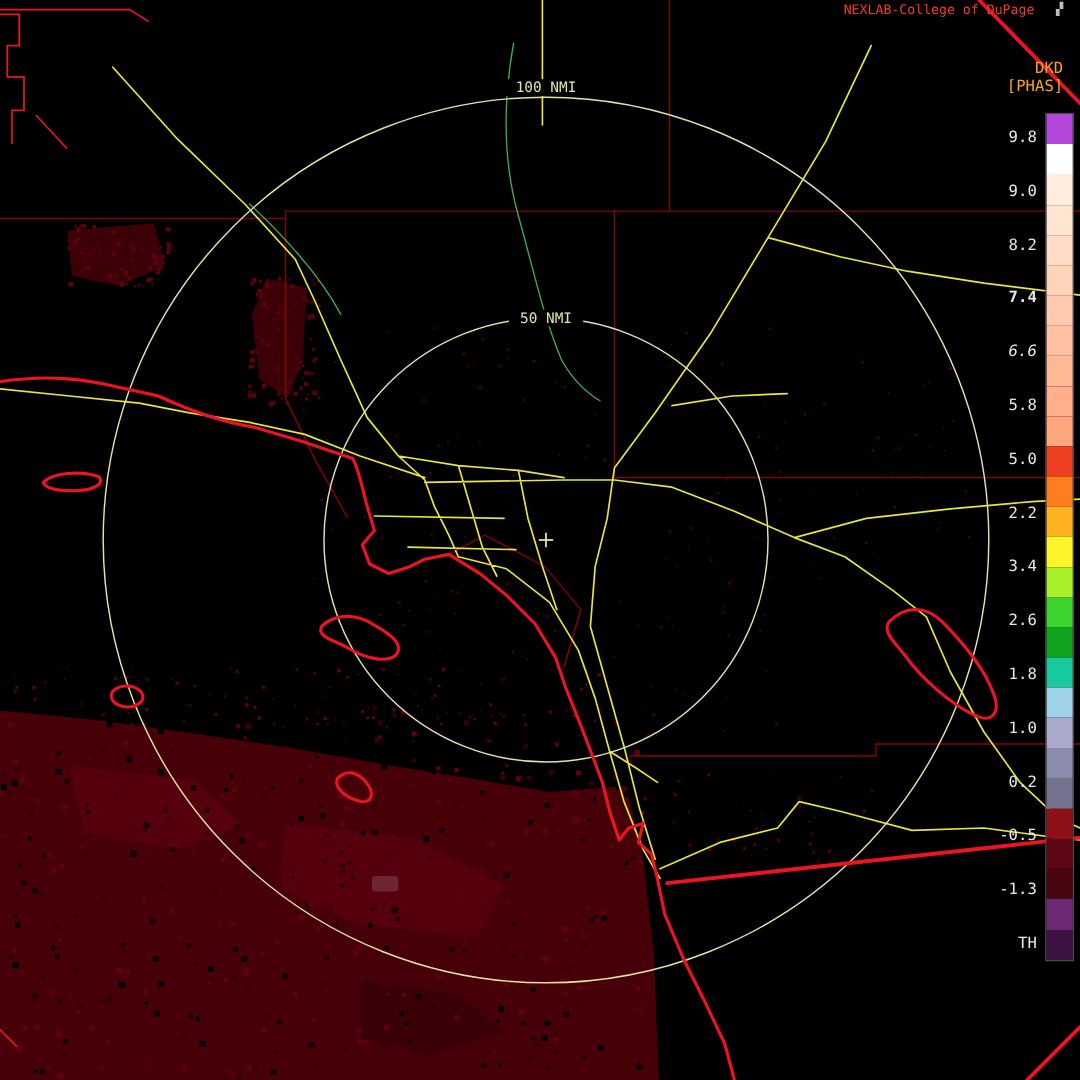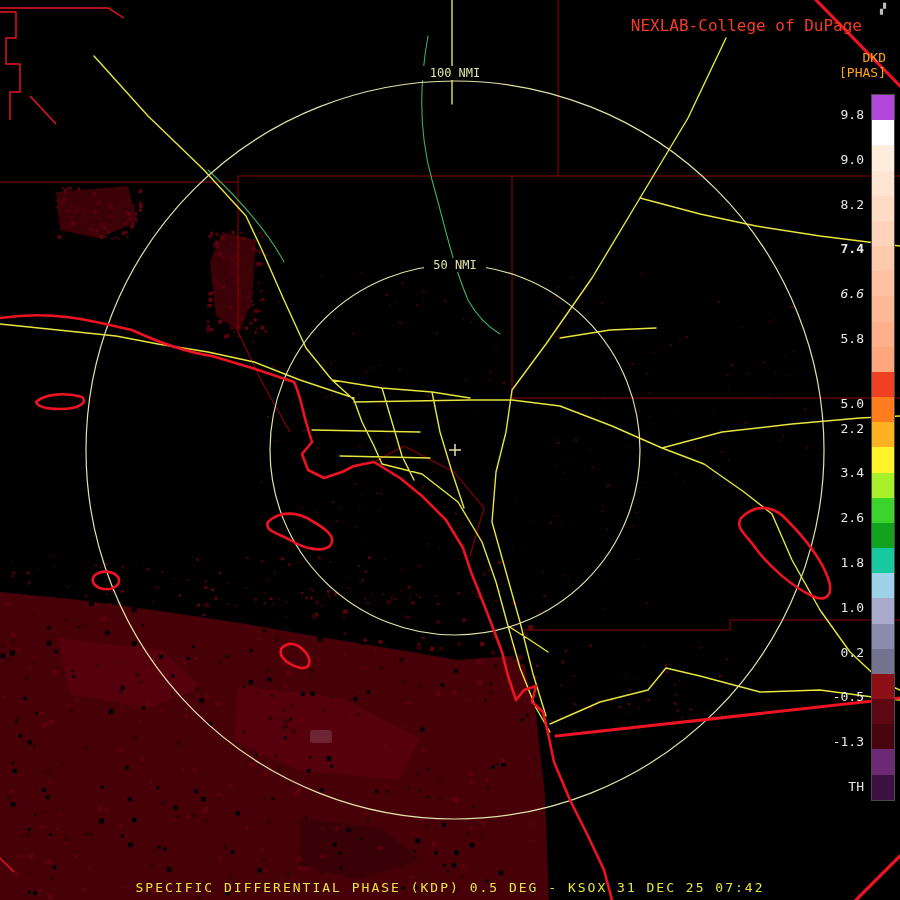--- a/index.html
+++ b/index.html
@@ -16,21 +16,21 @@
   .rings{fill:none;stroke:var(--range-ring);stroke-width:1.2}
   .coast{fill:none;stroke:var(--coastline);stroke-width:2.6;stroke-linecap:round;stroke-linejoin:round}
   .border-line{fill:none;stroke:var(--coastline);stroke-width:3.2;stroke-linecap:round}
   .edge-steps{fill:none;stroke:var(--coastline);stroke-width:1.4}
   .label-bg{fill:#000}
   .ring-label{fill:var(--range-ring);font-family:"DejaVu Sans Mono",monospace;font-size:12px;text-anchor:middle}
   .site-marker{stroke:var(--range-ring);stroke-width:1.5}
 
   
   .hud{position:absolute;white-space:pre}
-  #attribution{top:16px;right:38px;color:var(--attribution);font-size:16px}
+  #attribution{top:2px;right:38px;color:var(--attribution);font-size:11px}
   #logo{top:3px;right:14px;color:#bdbdbd;font-size:10px}
   #prod-code{top:50px;right:14px;color:var(--product-label);font-size:13px}
   #prod-units{top:65px;right:14px;color:var(--product-label);font-size:13px}
   #scalebar{position:absolute;top:95px;right:6px;width:22px;height:705px;
             display:flex;flex-direction:column;outline:1px solid #4a4a4a}
   #scalebar div{flex:1}
   .scale-label{position:absolute;right:36px;color:var(--scale-label);font-size:13px;line-height:16px}
   #caption{bottom:5px;left:0;width:100%;text-align:center;color:var(--caption);
            font-size:13px;letter-spacing:2px}
 </style>
@@ -1049,28 +1049,27 @@
       <div style="background: rgb(159, 210, 232);"></div>
       <div style="background: rgb(169, 169, 203);"></div>
       <div style="background: rgb(139, 139, 173);"></div>
       <div style="background: rgb(116, 116, 144);"></div>
       <div style="background: rgb(140, 16, 22);"></div>
       <div style="background: rgb(94, 8, 20);"></div>
       <div style="background: rgb(70, 5, 15);"></div>
       <div style="background: rgb(108, 42, 116);"></div>
       <div style="background: rgb(60, 18, 66);"></div>
     </div>
-  <div class="hud" id="caption">SPECIFIC DIFFERENTIAL PHASE (KDP) 0.5 DEG - KSOX 31 DEC 25 07:42</div>
 <div class="scale-label" style="top: 107px;">9.8</div>
     <div class="scale-label" style="top: 151.8px;">9.0</div>
     <div class="scale-label" style="top: 196.6px;">8.2</div>
     <div class="scale-label" style="top: 241.4px; font-weight: bold;">7.4</div>
     <div class="scale-label" style="top: 286.2px; font-style: italic;">6.6</div>
     <div class="scale-label" style="top: 331px; text-align: center;">5.8</div>
-    <div class="scale-label" style="top: 375.8px; margin-top: 20px;">5.0</div>
+    <div class="scale-label" style="top: 375.8px;">5.0</div>
     <div class="scale-label" style="top: 420.6px;">2.2</div>
     <div class="scale-label" style="top: 465.4px;">3.4</div>
     <div class="scale-label" style="top: 510.2px;">2.6</div>
     <div class="scale-label" style="top: 555px;">1.8</div>
     <div class="scale-label" style="top: 599.8px;">1.0</div>
     <div class="scale-label" style="top: 644.6px;">0.2</div>
     <div class="scale-label" style="top: 689.4px;">-0.5</div>
     <div class="scale-label" style="top: 734.2px;">-1.3</div>
     <div class="scale-label" style="top: 779px;">TH</div>
   </div>

